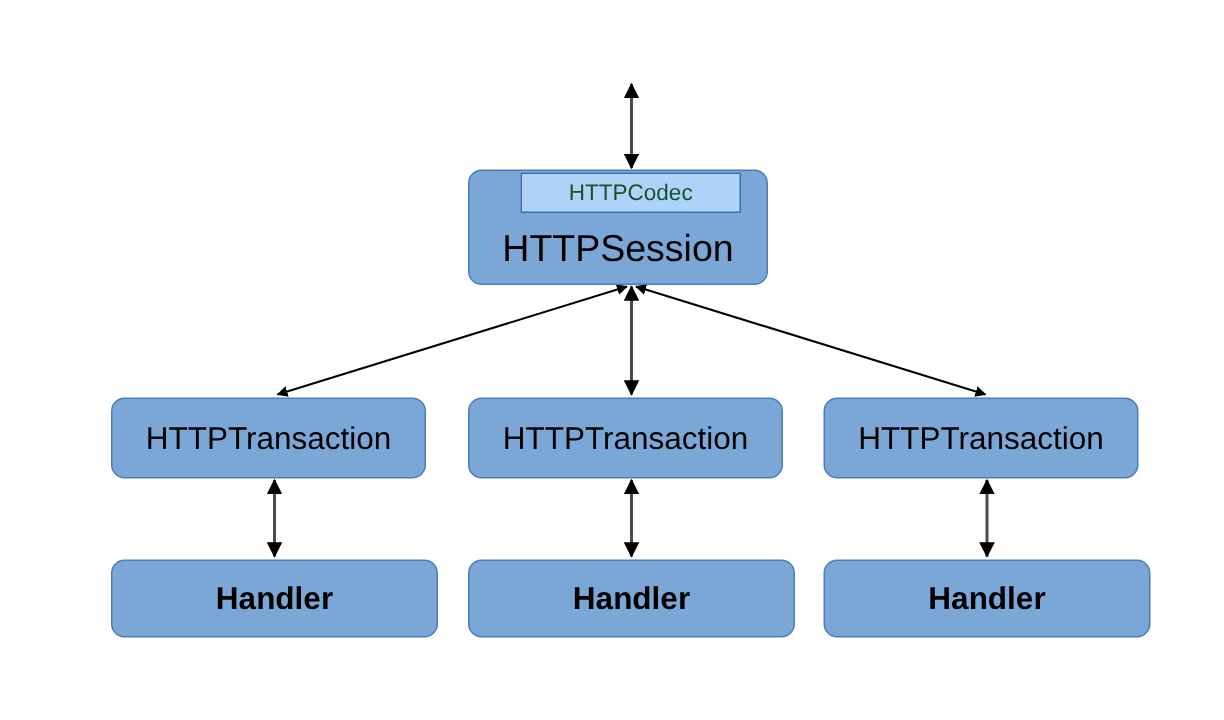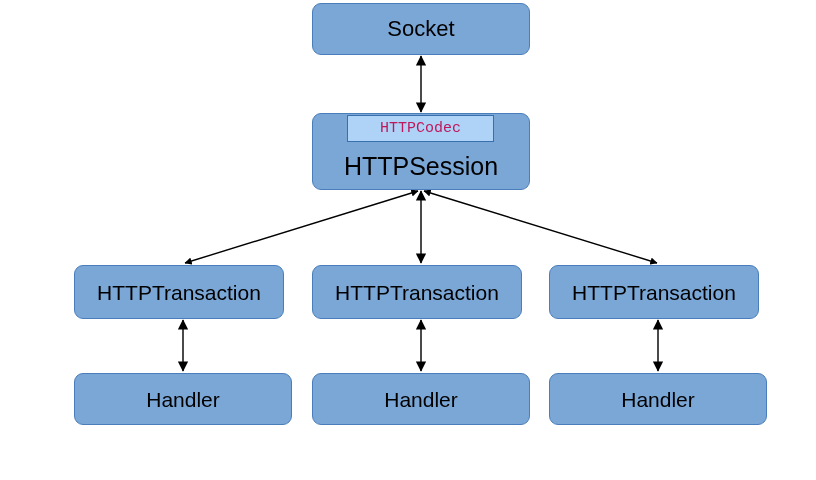--- a/index.html
+++ b/index.html
@@ -47,55 +47,56 @@
   .node-socket {
     left: 312px;
     top: 3px;
     width: 218px;
     height: 52px;
     font-size: 22px;
   }
   .node-session {
     left: 312px;
     top: 113px;
-    width: 218px;
+    width: 200px;
     height: 77px;
     font-size: 25px;
     align-items: flex-end;
     padding-bottom: 10px;
   }
   .node-codec {
     position: absolute;
     box-sizing: border-box;
     left: 347px;
     top: 115px;
     width: 147px;
     height: 27px;
     background: #AFD3F7;
     border: 1px solid #3a6fae;
     border-radius: 0;
     display: flex;
     align-items: center;
     justify-content: center;
     font-size: 15px;
-    color: #be185d;
-    font-family: Liberation Mono, monospace;
+    color: #14532d;
+    font-family: Liberation Sans, sans-serif;
     white-space: nowrap;
   }
   .node-txn {
     top: 265px;
     width: 210px;
     height: 54px;
     font-size: 21px;
   }
   .node-handler {
     top: 373px;
     width: 218px;
     height: 52px;
     font-size: 21px;
+    font-weight: bold;
   }
   .col-left  { left: 74px; }
   .col-mid   { left: 312px; }
   .col-right { left: 549px; }
 </style>
 </head>
 <body>
 
 <div id="diagram-canvas">
 
@@ -115,21 +116,20 @@
 
     <line x1="421" y1="191" x2="421" y2="263" stroke="#4a4a4a" stroke-width="2" marker-start="url(#arrowStart)" marker-end="url(#arrowEnd)"></line>
 
     <line x1="424" y1="191" x2="657" y2="263" stroke="#000000" stroke-width="1.4" marker-start="url(#arrowStart)" marker-end="url(#arrowEnd)"></line>
 
     <line x1="183" y1="320" x2="183" y2="371" stroke="#4a4a4a" stroke-width="2" marker-start="url(#arrowStart)" marker-end="url(#arrowEnd)"></line>
     <line x1="421" y1="320" x2="421" y2="371" stroke="#4a4a4a" stroke-width="2" marker-start="url(#arrowStart)" marker-end="url(#arrowEnd)"></line>
     <line x1="658" y1="320" x2="658" y2="371" stroke="#4a4a4a" stroke-width="2" marker-start="url(#arrowStart)" marker-end="url(#arrowEnd)"></line>
   </svg>
 
-  <div class="node node-socket">Socket</div>
 
   <div class="node node-session">HTTPSession</div>
 
   <div class="node-codec">HTTPCodec</div>
 
   <div class="node node-txn col-left">HTTPTransaction</div>
 
   <div class="node node-txn col-mid">HTTPTransaction</div>
 
   <div class="node node-txn col-right">HTTPTransaction</div>

